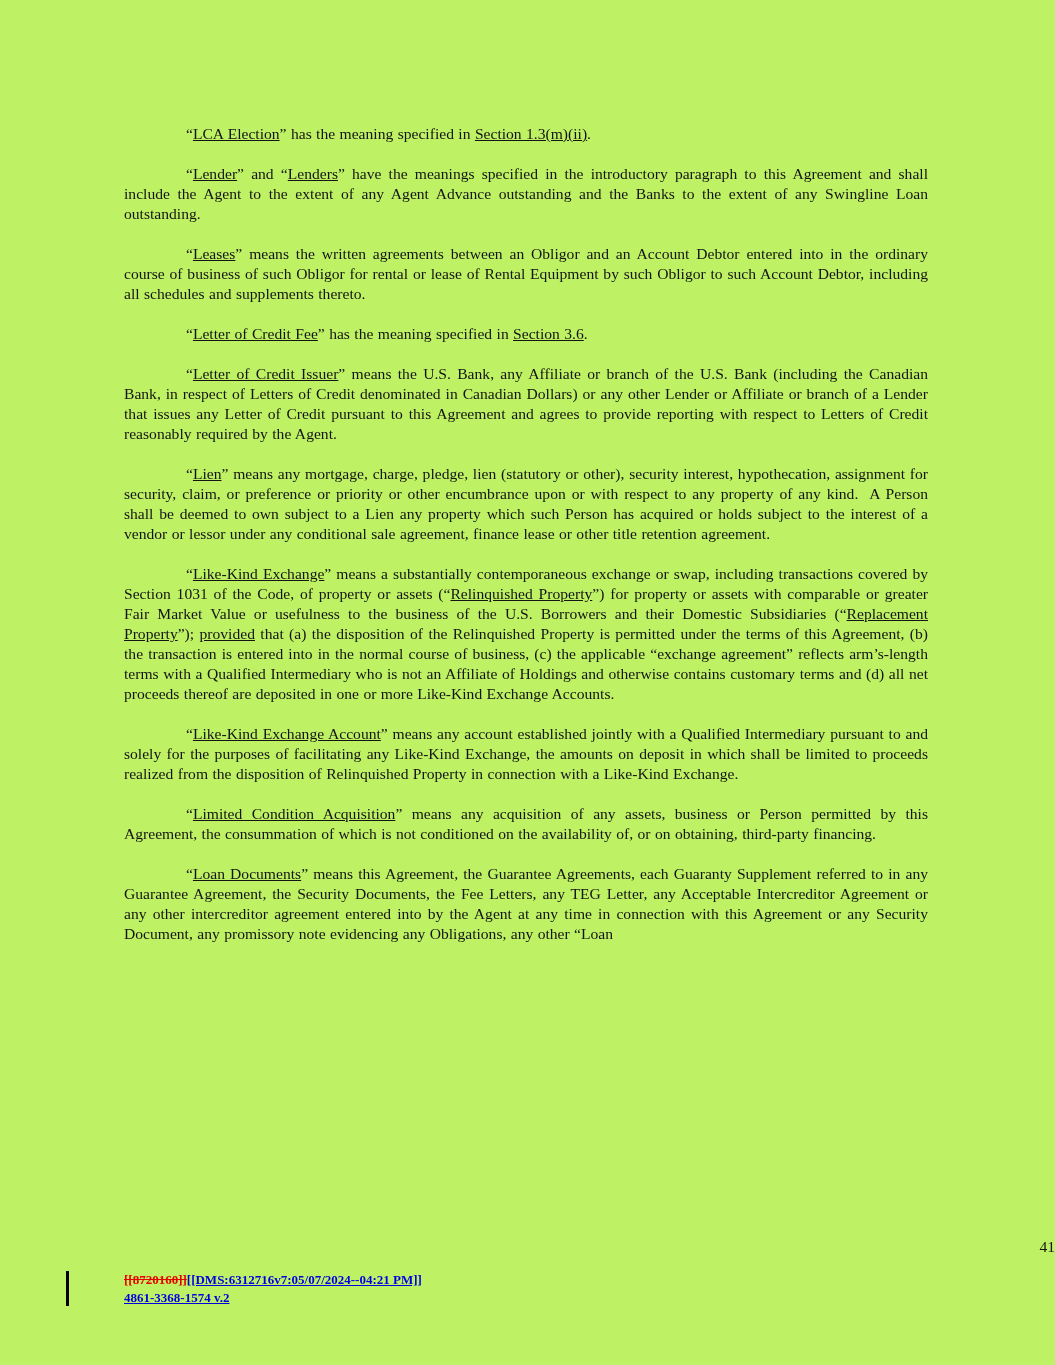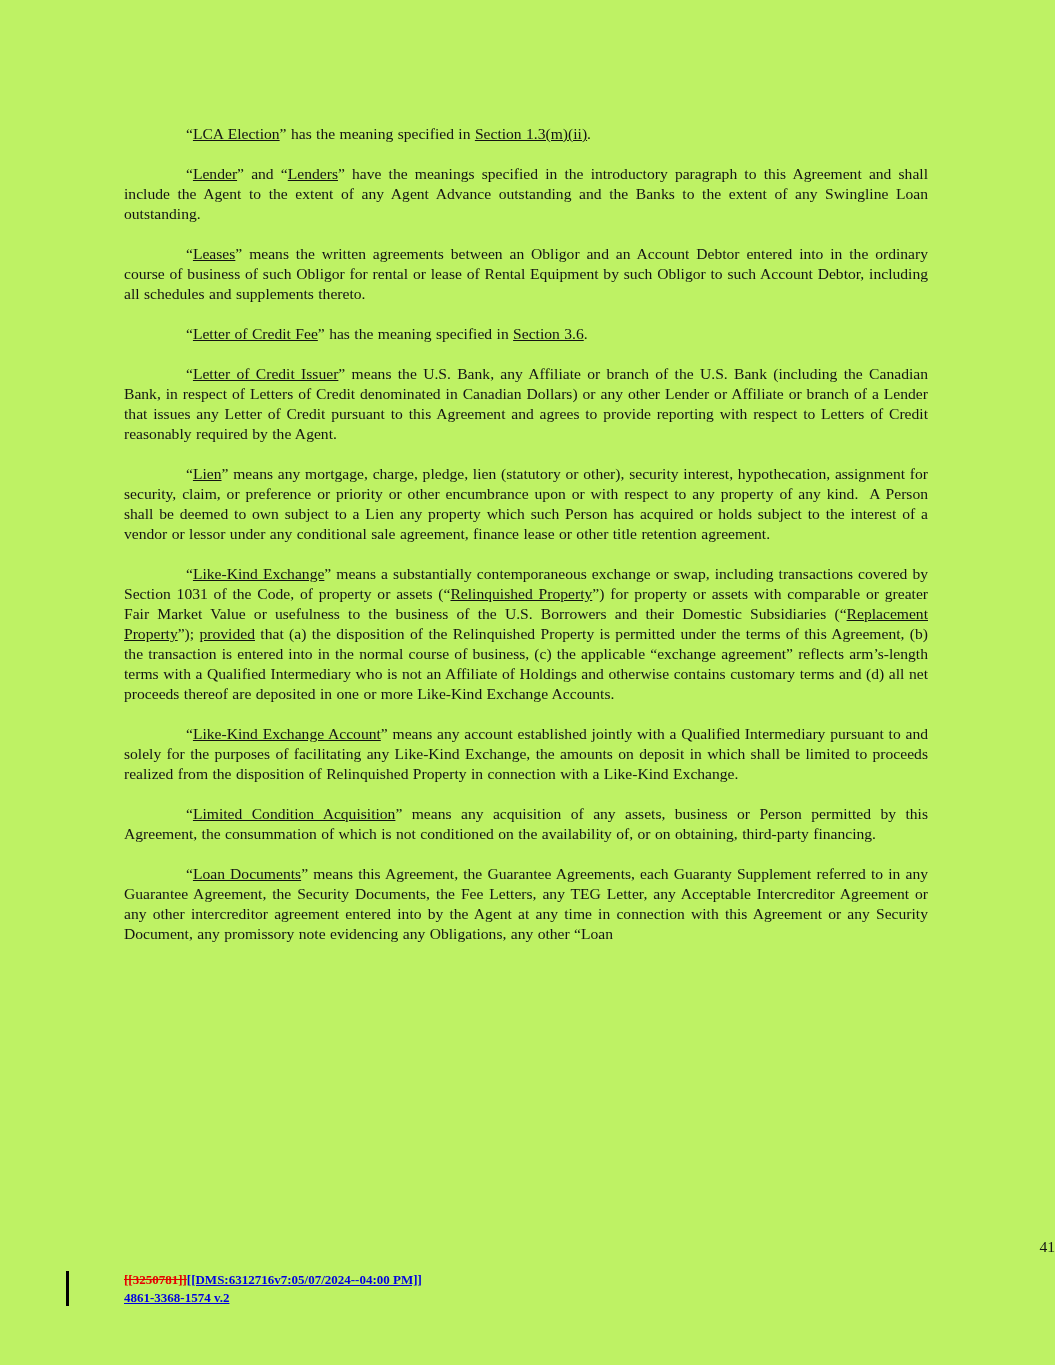--- a/index.html
+++ b/index.html
@@ -85,20 +85,20 @@
       <p class="para"><span>“</span><span class="u">Limited Condition Acquisition</span><span>” means any acquisition of any assets, business or Person permitted by this Agreement, the consummation of which is not conditioned on the availability of, or on obtaining, third-party financing.</span></p>
       <p class="para"><span>“</span><span class="u">Loan Documents</span><span>” means this Agreement, the Guarantee Agreements, each Guaranty Supplement referred to in any Guarantee Agreement, the Security Documents, the Fee Letters, any TEG Letter, any Acceptable Intercreditor Agreement or any other intercreditor agreement entered into by the Agent at any time in connection with this Agreement or any Security Document, any promissory note evidencing any Obligations, any other “Loan</span></p>
     </div>
 
   <div class="page-number">41</div>
 
   <div class="change-bar"></div>
 
   <div class="footer">
     <div>
-      <span class="deleted">[[3250781]]</span><span class="stamp">[[DMS:6312716v7:05/07/2024--04:00 PM]]</span>
+      <span class="deleted">[[8720160]]</span><span class="stamp">[[DMS:6312716v7:05/07/2024--04:21 PM]]</span>
     </div>
     <div>
       <span class="stamp">4861-3368-1574 v.2</span>
     </div>
   </div>
 
 </div>
 
 </body></html>

